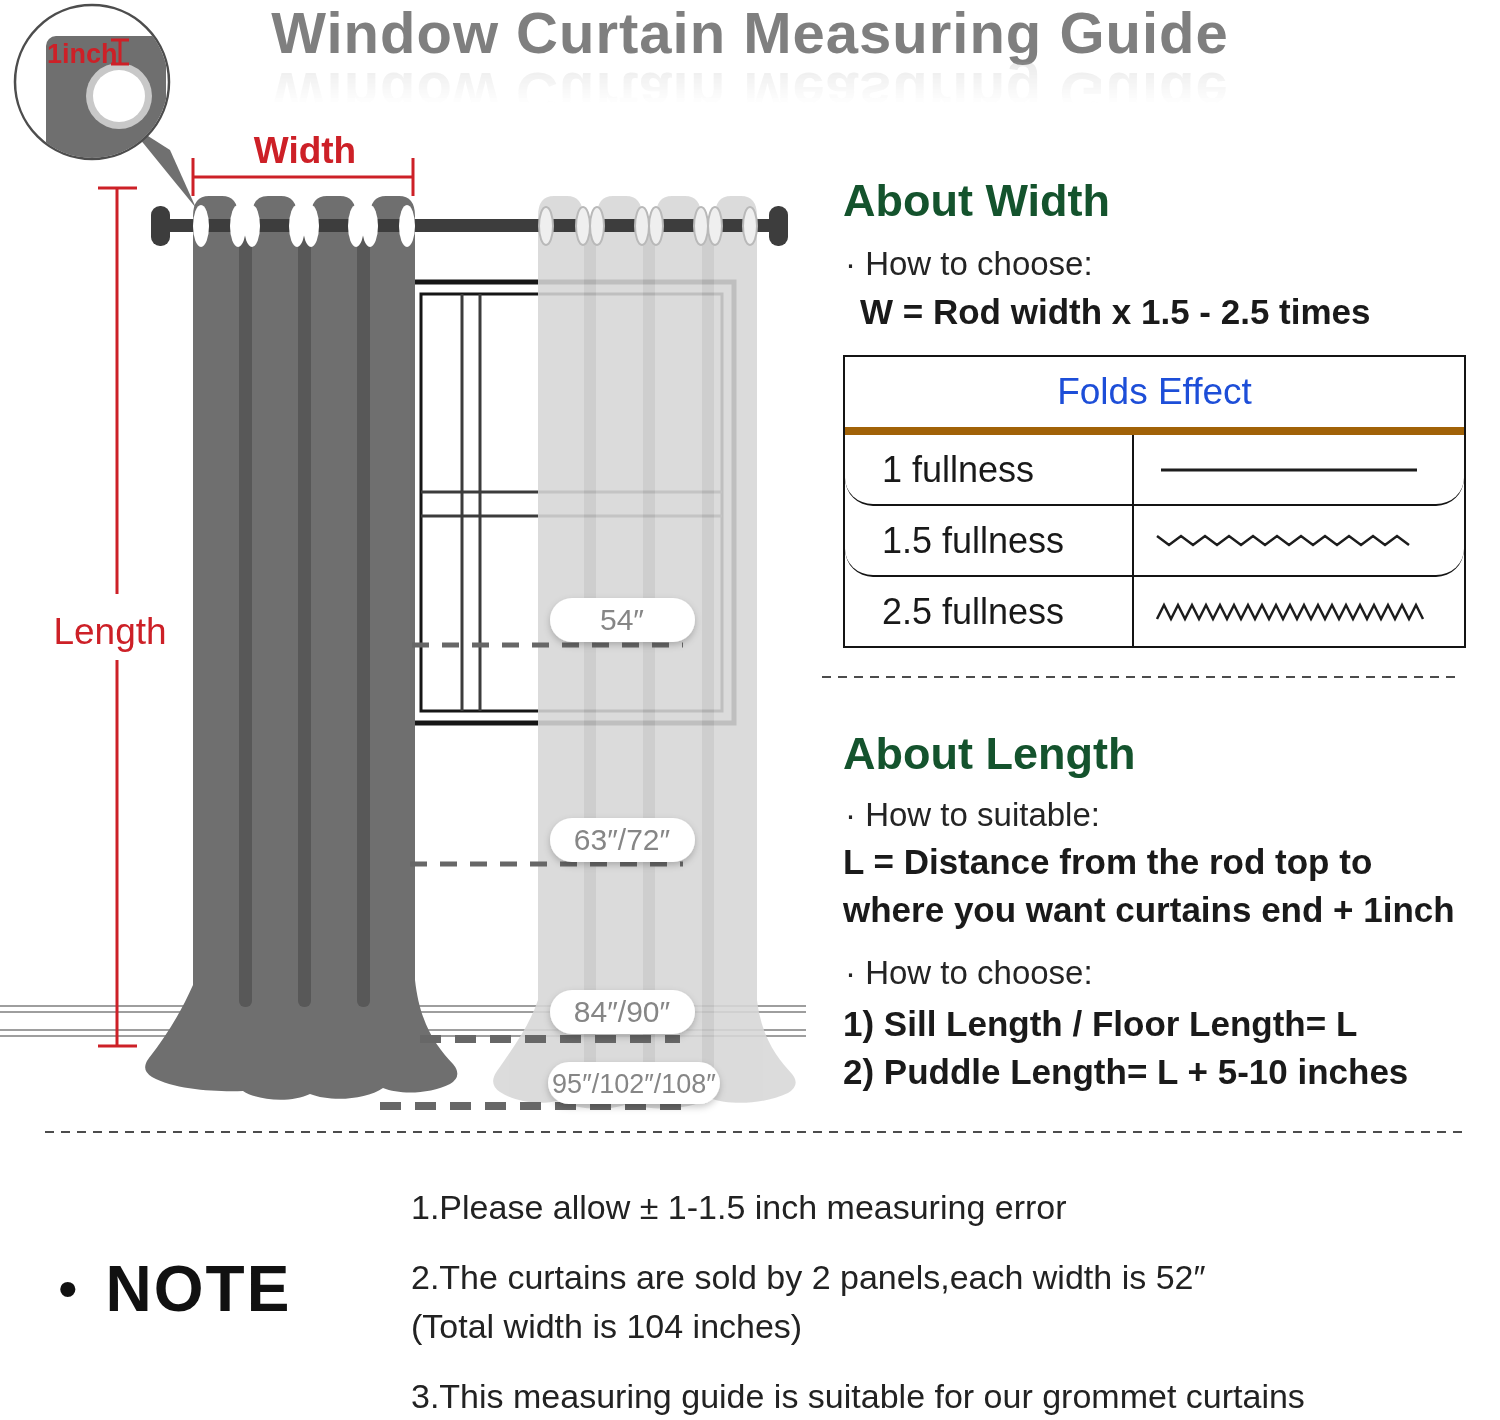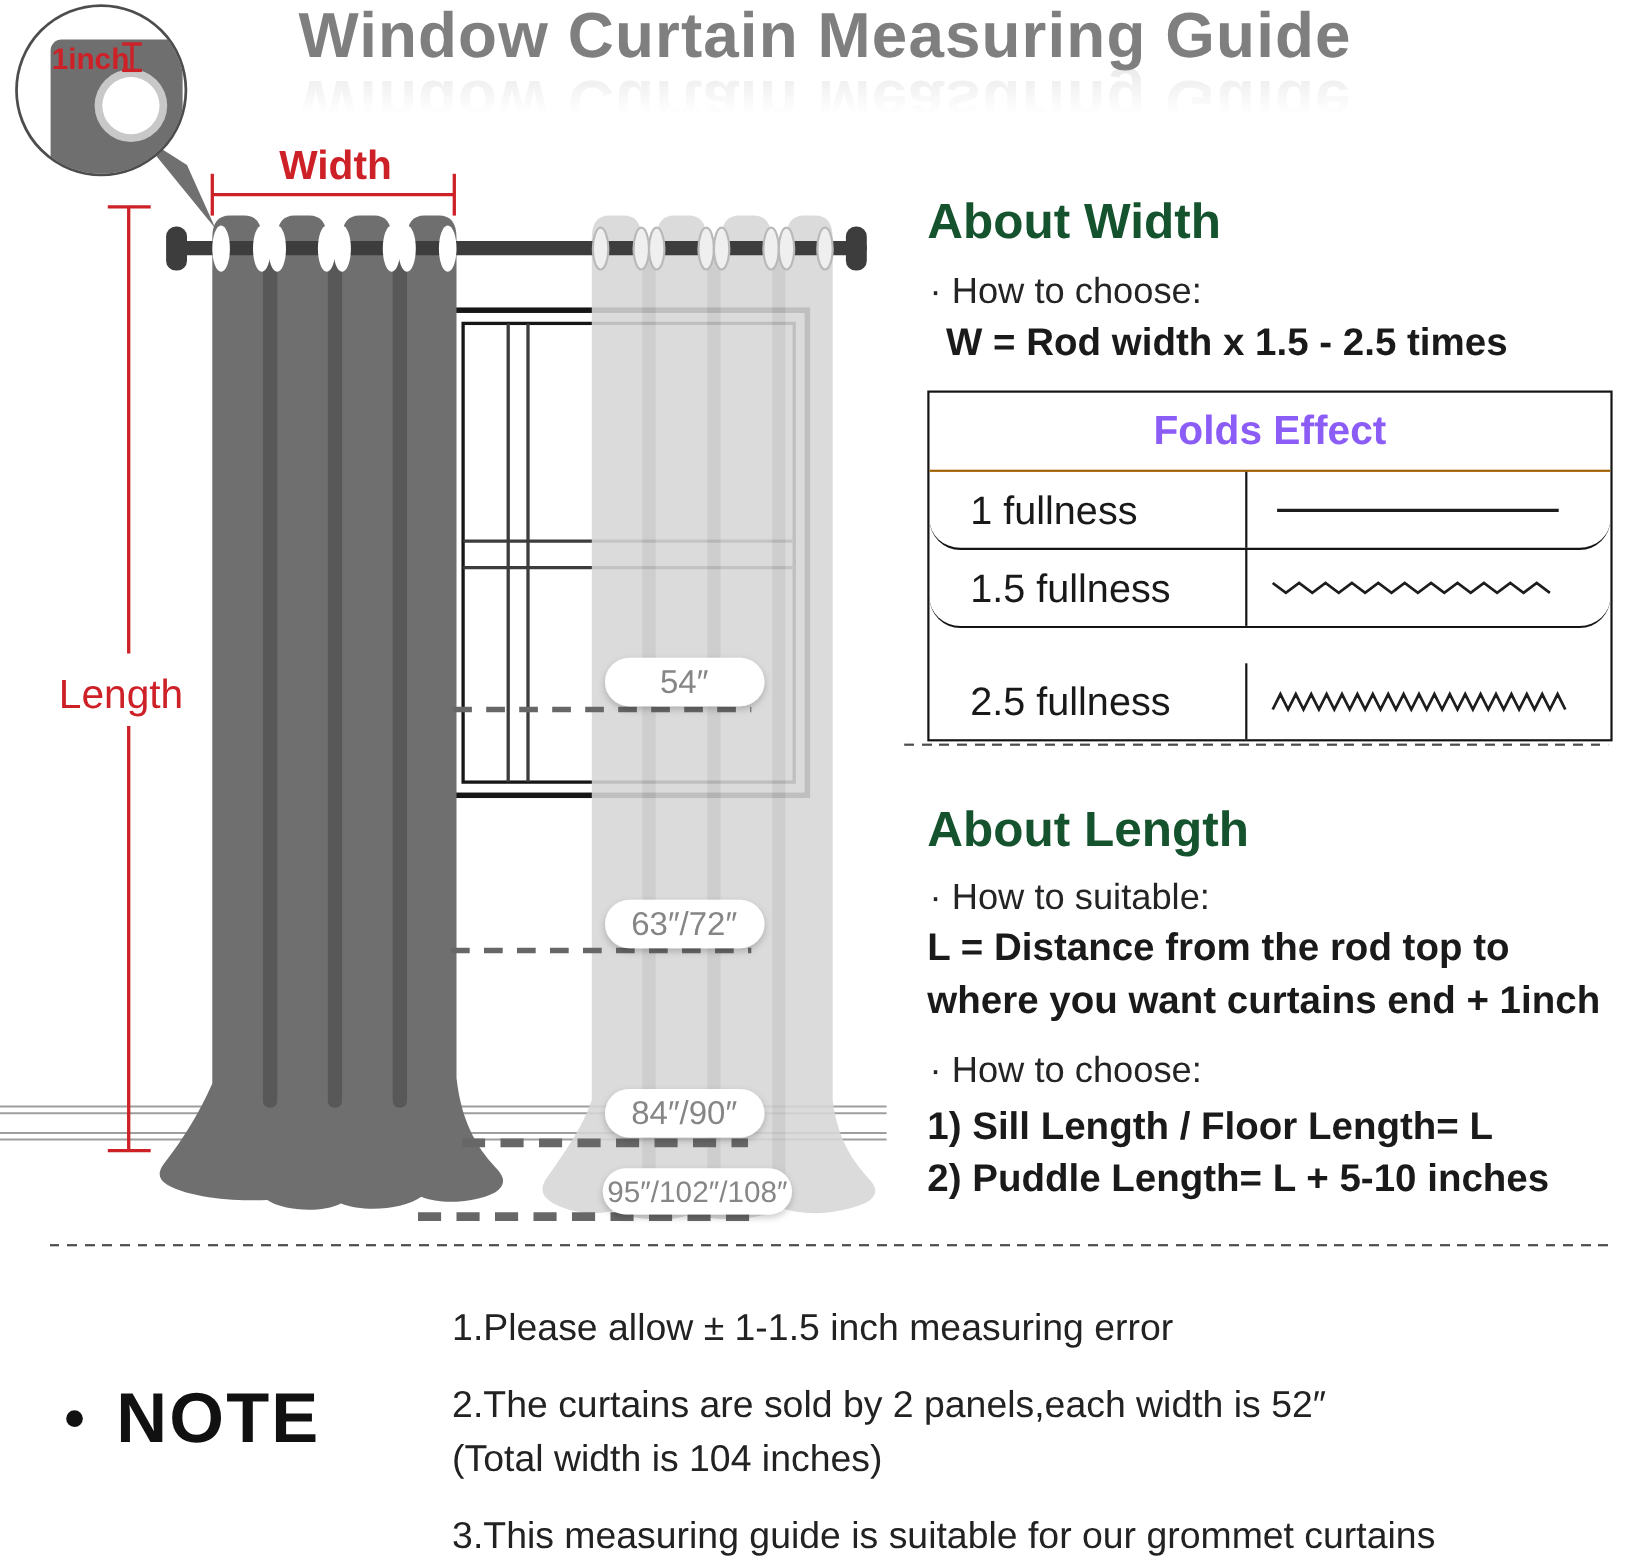--- a/index.html
+++ b/index.html
@@ -16,24 +16,24 @@
 
   
   #diagram{position:absolute;left:0;top:0;z-index:2;}
 
   
   .h2{position:absolute;font-size:45px;font-weight:bold;color:#14532d;}
   .bullet-line{position:absolute;font-size:33px;color:#242424;}
   .formula{position:absolute;font-size:35px;font-weight:bold;color:#1a1a1a;}
 
   .folds-table{position:absolute;left:843px;top:355px;width:619px;border:2px solid #141414;background:#fff;}
-  .ft-header{height:70px;border-bottom:2px solid #a16207;display:flex;align-items:center;justify-content:center;
-             font-size:37px;font-weight:bold;color:#8b5cf6;}
+  .ft-header{height:70px;border-bottom:8px solid #a16207;display:flex;align-items:center;justify-content:center;
+             font-size:37px;font-weight:normal;color:#1d4ed8;}
   .ft-row{display:flex;height:69px;border-bottom:2px solid #141414;border-radius:28px;}
-  .ft-row:last-child{border-bottom:none;margin-top:32px;}
+  .ft-row:last-child{border-bottom:none;}
   .ft-label{width:250px;border-right:2px solid #141414;display:flex;align-items:center;
             padding-left:37px;font-size:36px;color:#191919;}
   .ft-effect{flex:1;display:flex;align-items:center;justify-content:center;}
 
   .dashed-div{position:absolute;height:2px;
       background:repeating-linear-gradient(90deg,#4c4c4c 0 9px,transparent 9px 16px);}
 
   
   .note-head{position:absolute;left:58px;top:1252px;display:flex;align-items:center;}
   .note-dot{font-size:56px;color:#111;line-height:1;}

